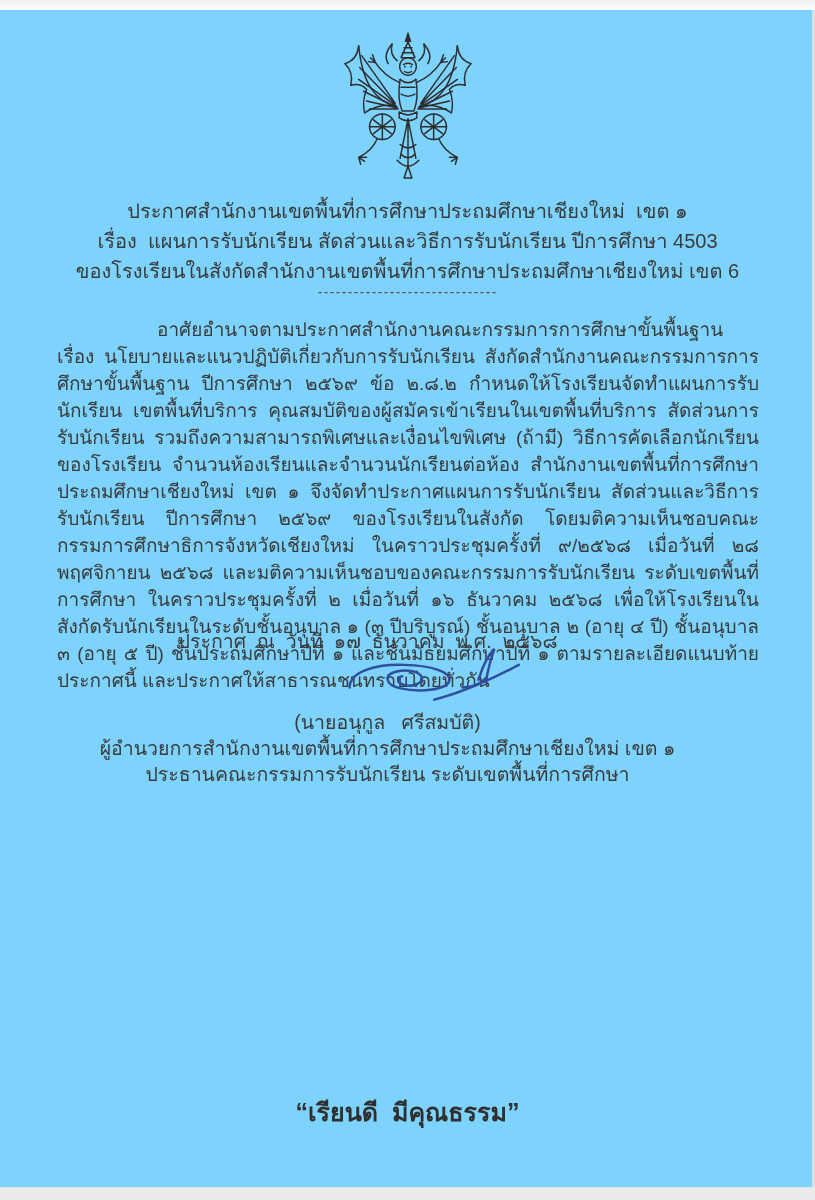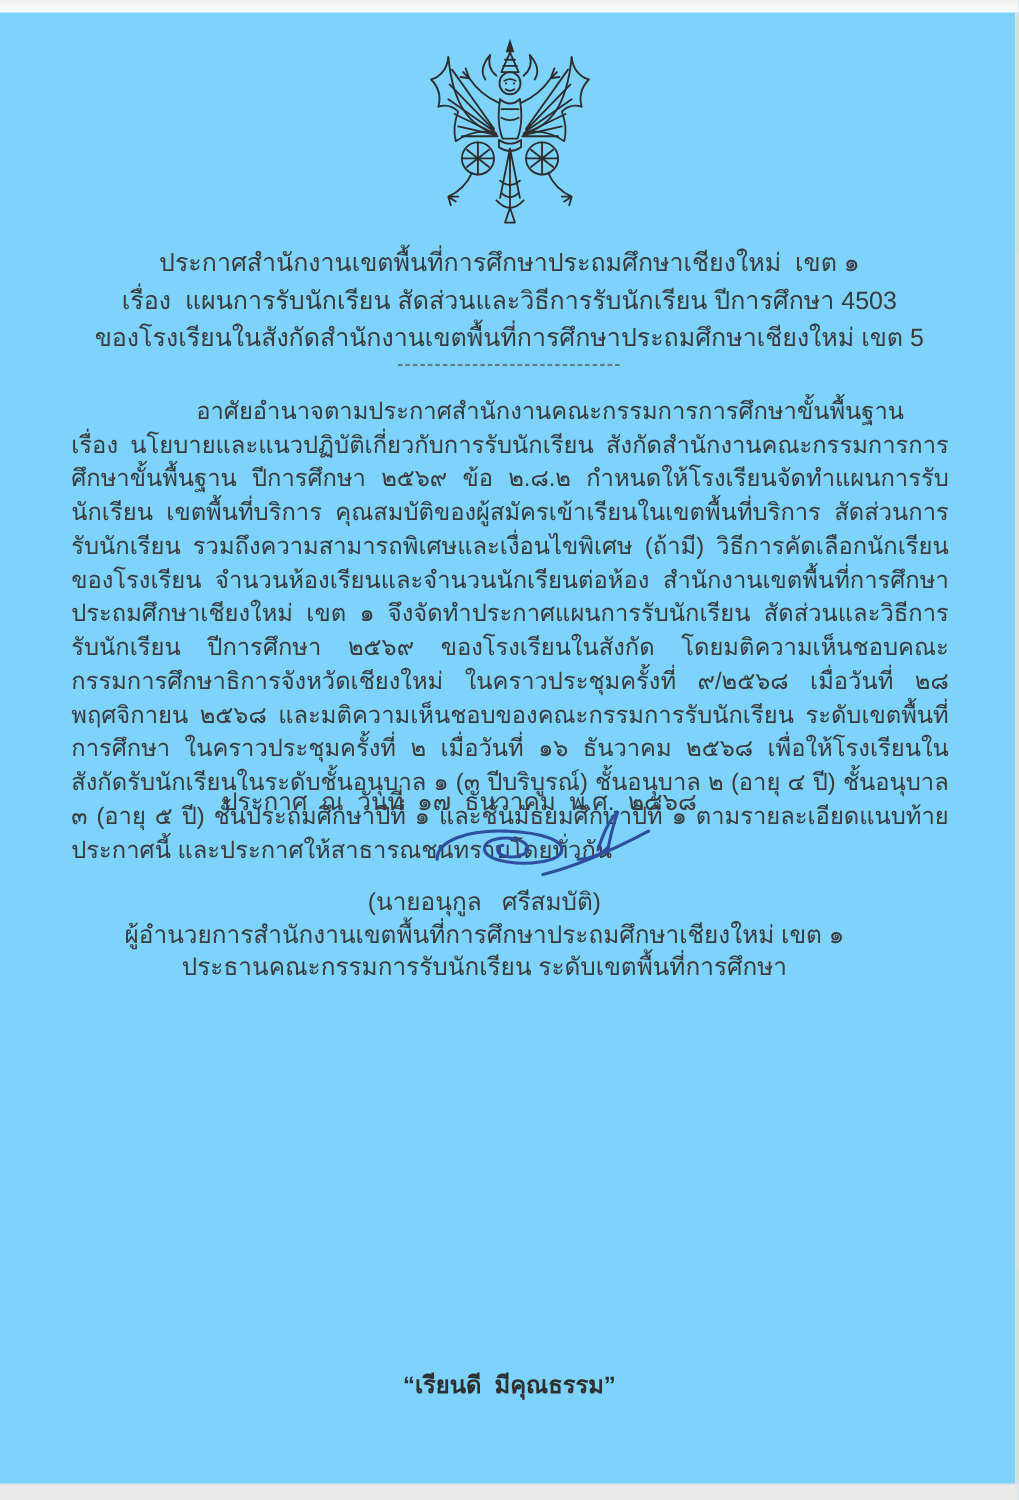--- a/index.html
+++ b/index.html
@@ -71,21 +71,21 @@
     text-align:center;font-size:19.5px;line-height:26px;
     white-space:pre-wrap;
     transform:translateX(-20px);
     color:#3b3b3b;
   }
   .sig-name{top:709px;}
   .sig-pos1{top:735px;}
   .sig-pos2{top:761px;}
   .slogan{
     position:absolute;top:1092px;left:0;width:100%;
-    text-align:center;font-size:19px;font-weight:bold;
+    text-align:center;font-size:25px;font-weight:bold;
     white-space:pre-wrap;
     color:#2f2f2f;
   }
 </style>
 </head>
 <body>
 
 <div class="page">
 
   <div class="edge-top"></div>
@@ -140,21 +140,21 @@
         <path d="M67 118 Q75 125 83 118 M68 128 Q75 135 82 128"></path>
         <path d="M64 134 Q75 146 86 134"></path>
         <path d="M75 140 L71 152 L79 152 Z"></path>
       </g>
     </svg>
   </div>
 
   <div class="title-block">
     <div class="title-line">ประกาศสำนักงานเขตพื้นที่การศึกษาประถมศึกษาเชียงใหม่  เขต ๑</div>
     <div class="title-line">เรื่อง  แผนการรับนักเรียน สัดส่วนและวิธีการรับนักเรียน ปีการศึกษา 4503</div>
-    <div class="title-line">ของโรงเรียนในสังกัดสำนักงานเขตพื้นที่การศึกษาประถมศึกษาเชียงใหม่ เขต 5</div>
+    <div class="title-line">ของโรงเรียนในสังกัดสำนักงานเขตพื้นที่การศึกษาประถมศึกษาเชียงใหม่ เขต 6</div>
   </div>
 
   <div class="separator">------------------------------</div>
 
   <div class="body-par">อาศัยอำนาจตามประกาศสำนักงานคณะกรรมการการศึกษาขั้นพื้นฐาน เรื่อง นโยบายและแนวปฏิบัติเกี่ยวกับการรับนักเรียน สังกัดสำนักงานคณะกรรมการการศึกษาขั้นพื้นฐาน ปีการศึกษา ๒๕๖๙ ข้อ ๒.๘.๒ กำหนดให้โรงเรียนจัดทำแผนการรับนักเรียน เขตพื้นที่บริการ คุณสมบัติของผู้สมัครเข้าเรียนในเขตพื้นที่บริการ สัดส่วนการรับนักเรียน รวมถึงความสามารถพิเศษและเงื่อนไขพิเศษ (ถ้ามี) วิธีการคัดเลือกนักเรียนของโรงเรียน จำนวนห้องเรียนและจำนวนนักเรียนต่อห้อง สำนักงานเขตพื้นที่การศึกษาประถมศึกษาเชียงใหม่ เขต ๑ จึงจัดทำประกาศแผนการรับนักเรียน สัดส่วนและวิธีการรับนักเรียน ปีการศึกษา ๒๕๖๙ ของโรงเรียนในสังกัด โดยมติความเห็นชอบคณะกรรมการศึกษาธิการจังหวัดเชียงใหม่ ในคราวประชุมครั้งที่ ๙/๒๕๖๘ เมื่อวันที่ ๒๘ พฤศจิกายน ๒๕๖๘ และมติความเห็นชอบของคณะกรรมการรับนักเรียน ระดับเขตพื้นที่การศึกษา ในคราวประชุมครั้งที่ ๒ เมื่อวันที่ ๑๖ ธันวาคม ๒๕๖๘ เพื่อให้โรงเรียนในสังกัดรับนักเรียนในระดับชั้นอนุบาล ๑ (๓ ปีบริบูรณ์) ชั้นอนุบาล ๒ (อายุ ๔ ปี) ชั้นอนุบาล ๓ (อายุ ๕ ปี) ชั้นประถมศึกษาปีที่ ๑ และชั้นมัธยมศึกษาปีที่ ๑ ตามรายละเอียดแนบท้ายประกาศนี้ และประกาศให้สาธารณชนทราบโดยทั่วกัน</div>
 
   <div class="date-line">ประกาศ  ณ  วันที่  ๑๗  ธันวาคม  พ.ศ.  ๒๕๖๘</div>
 
   <div class="signature-wrap">
     <svg viewBox="0 0 200 70" width="188" height="66" aria-hidden="true">

